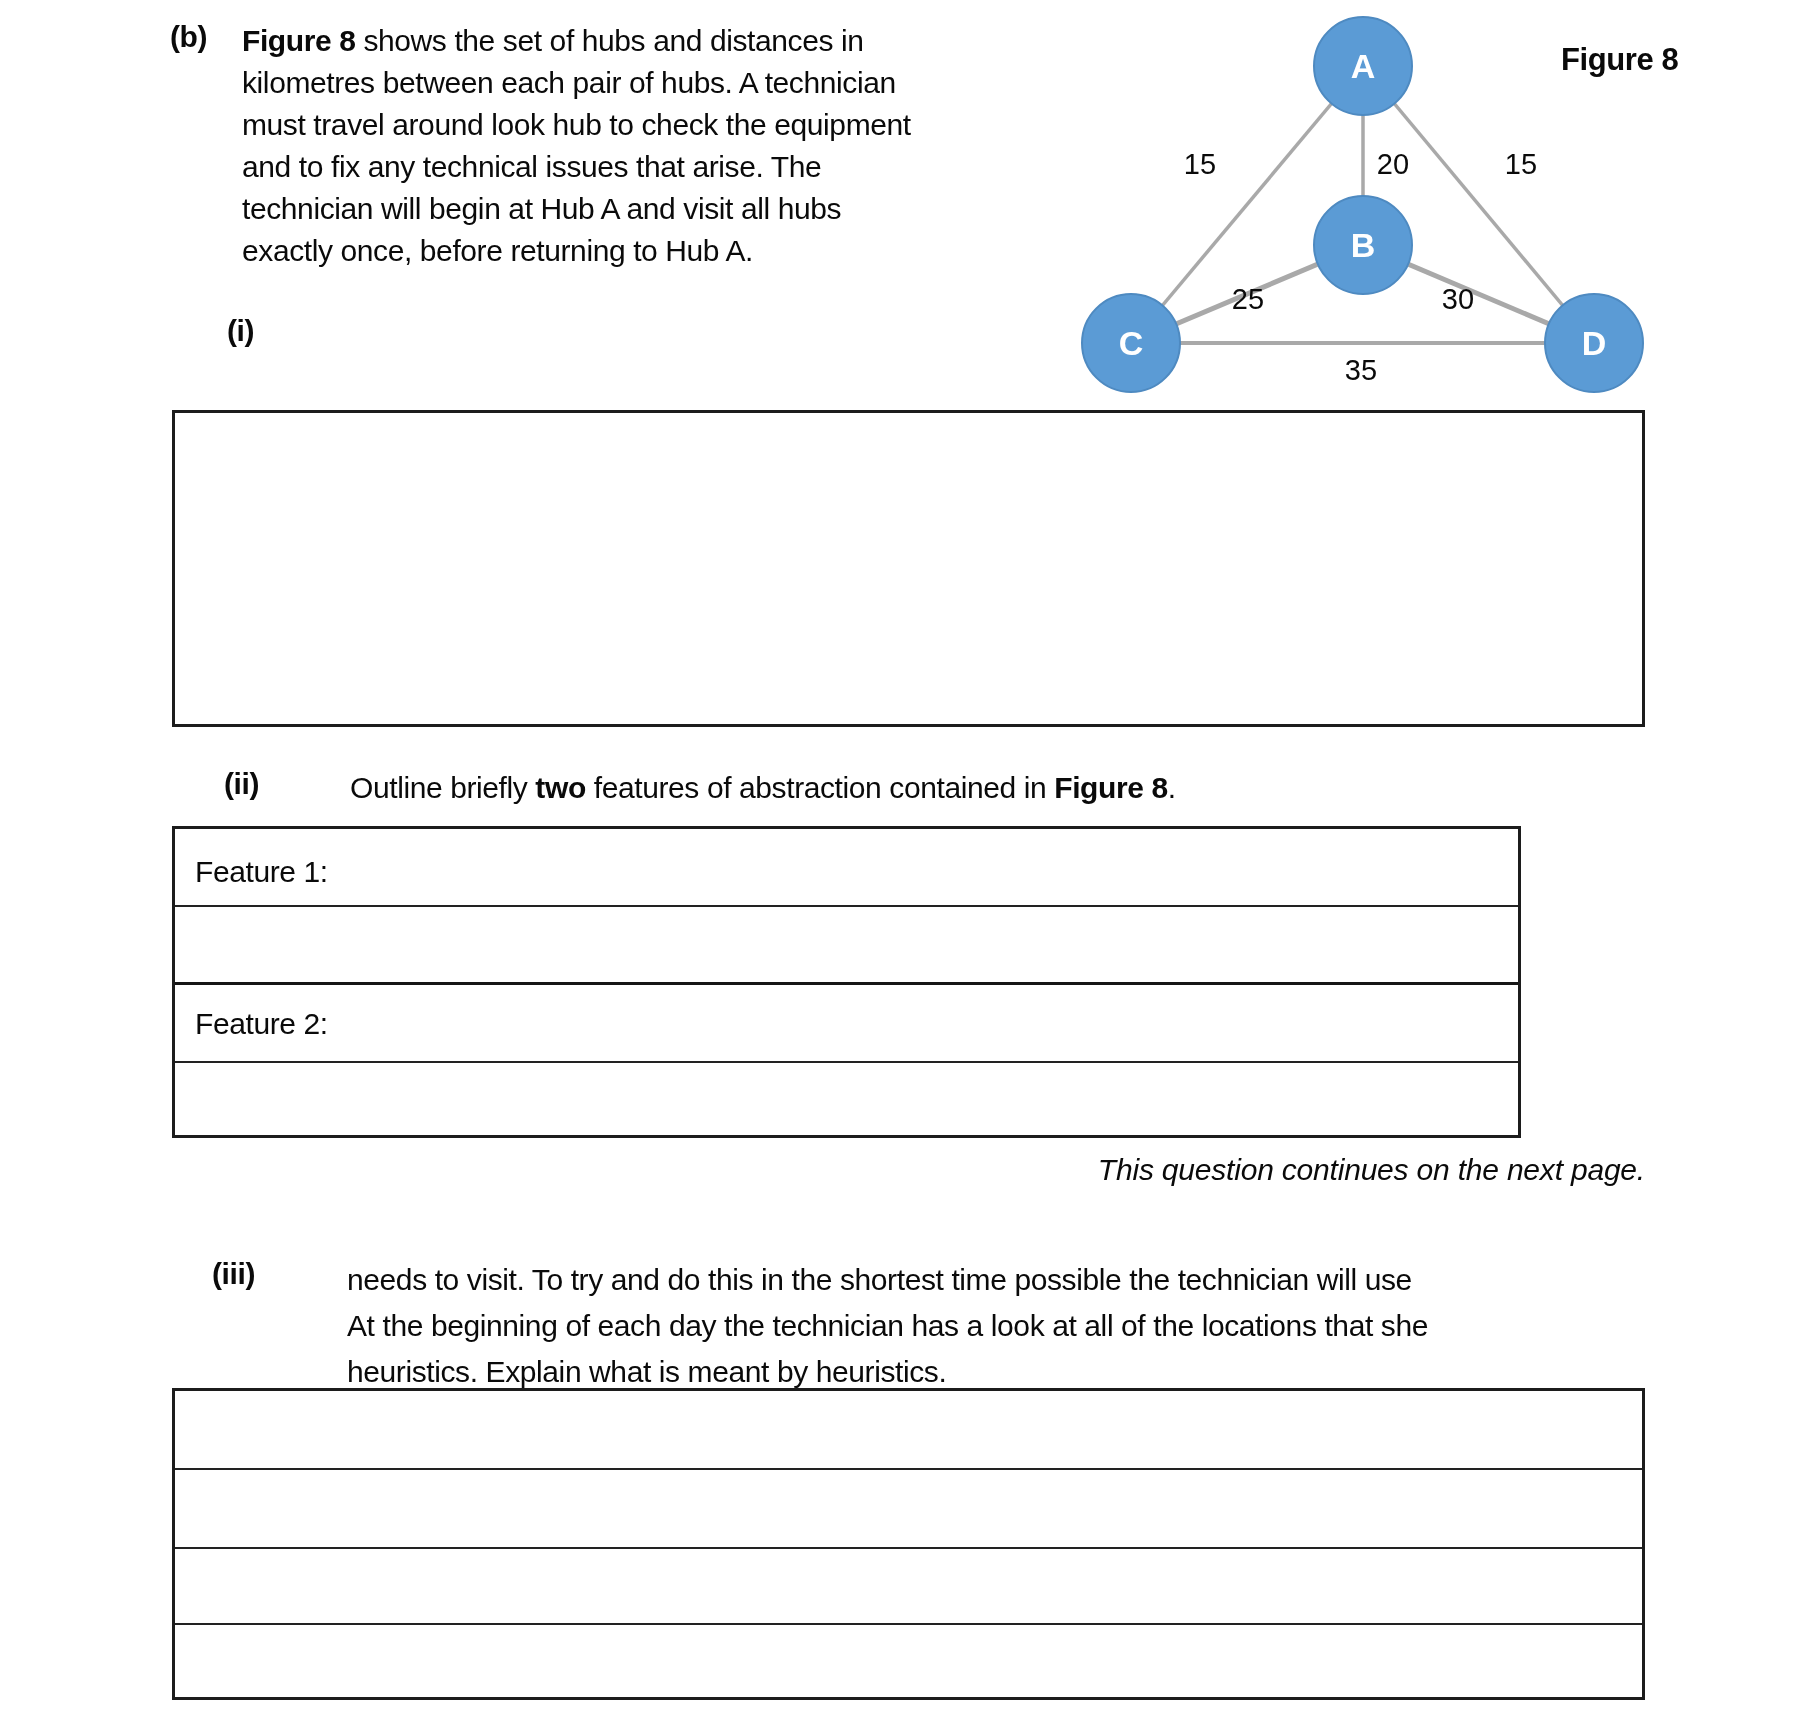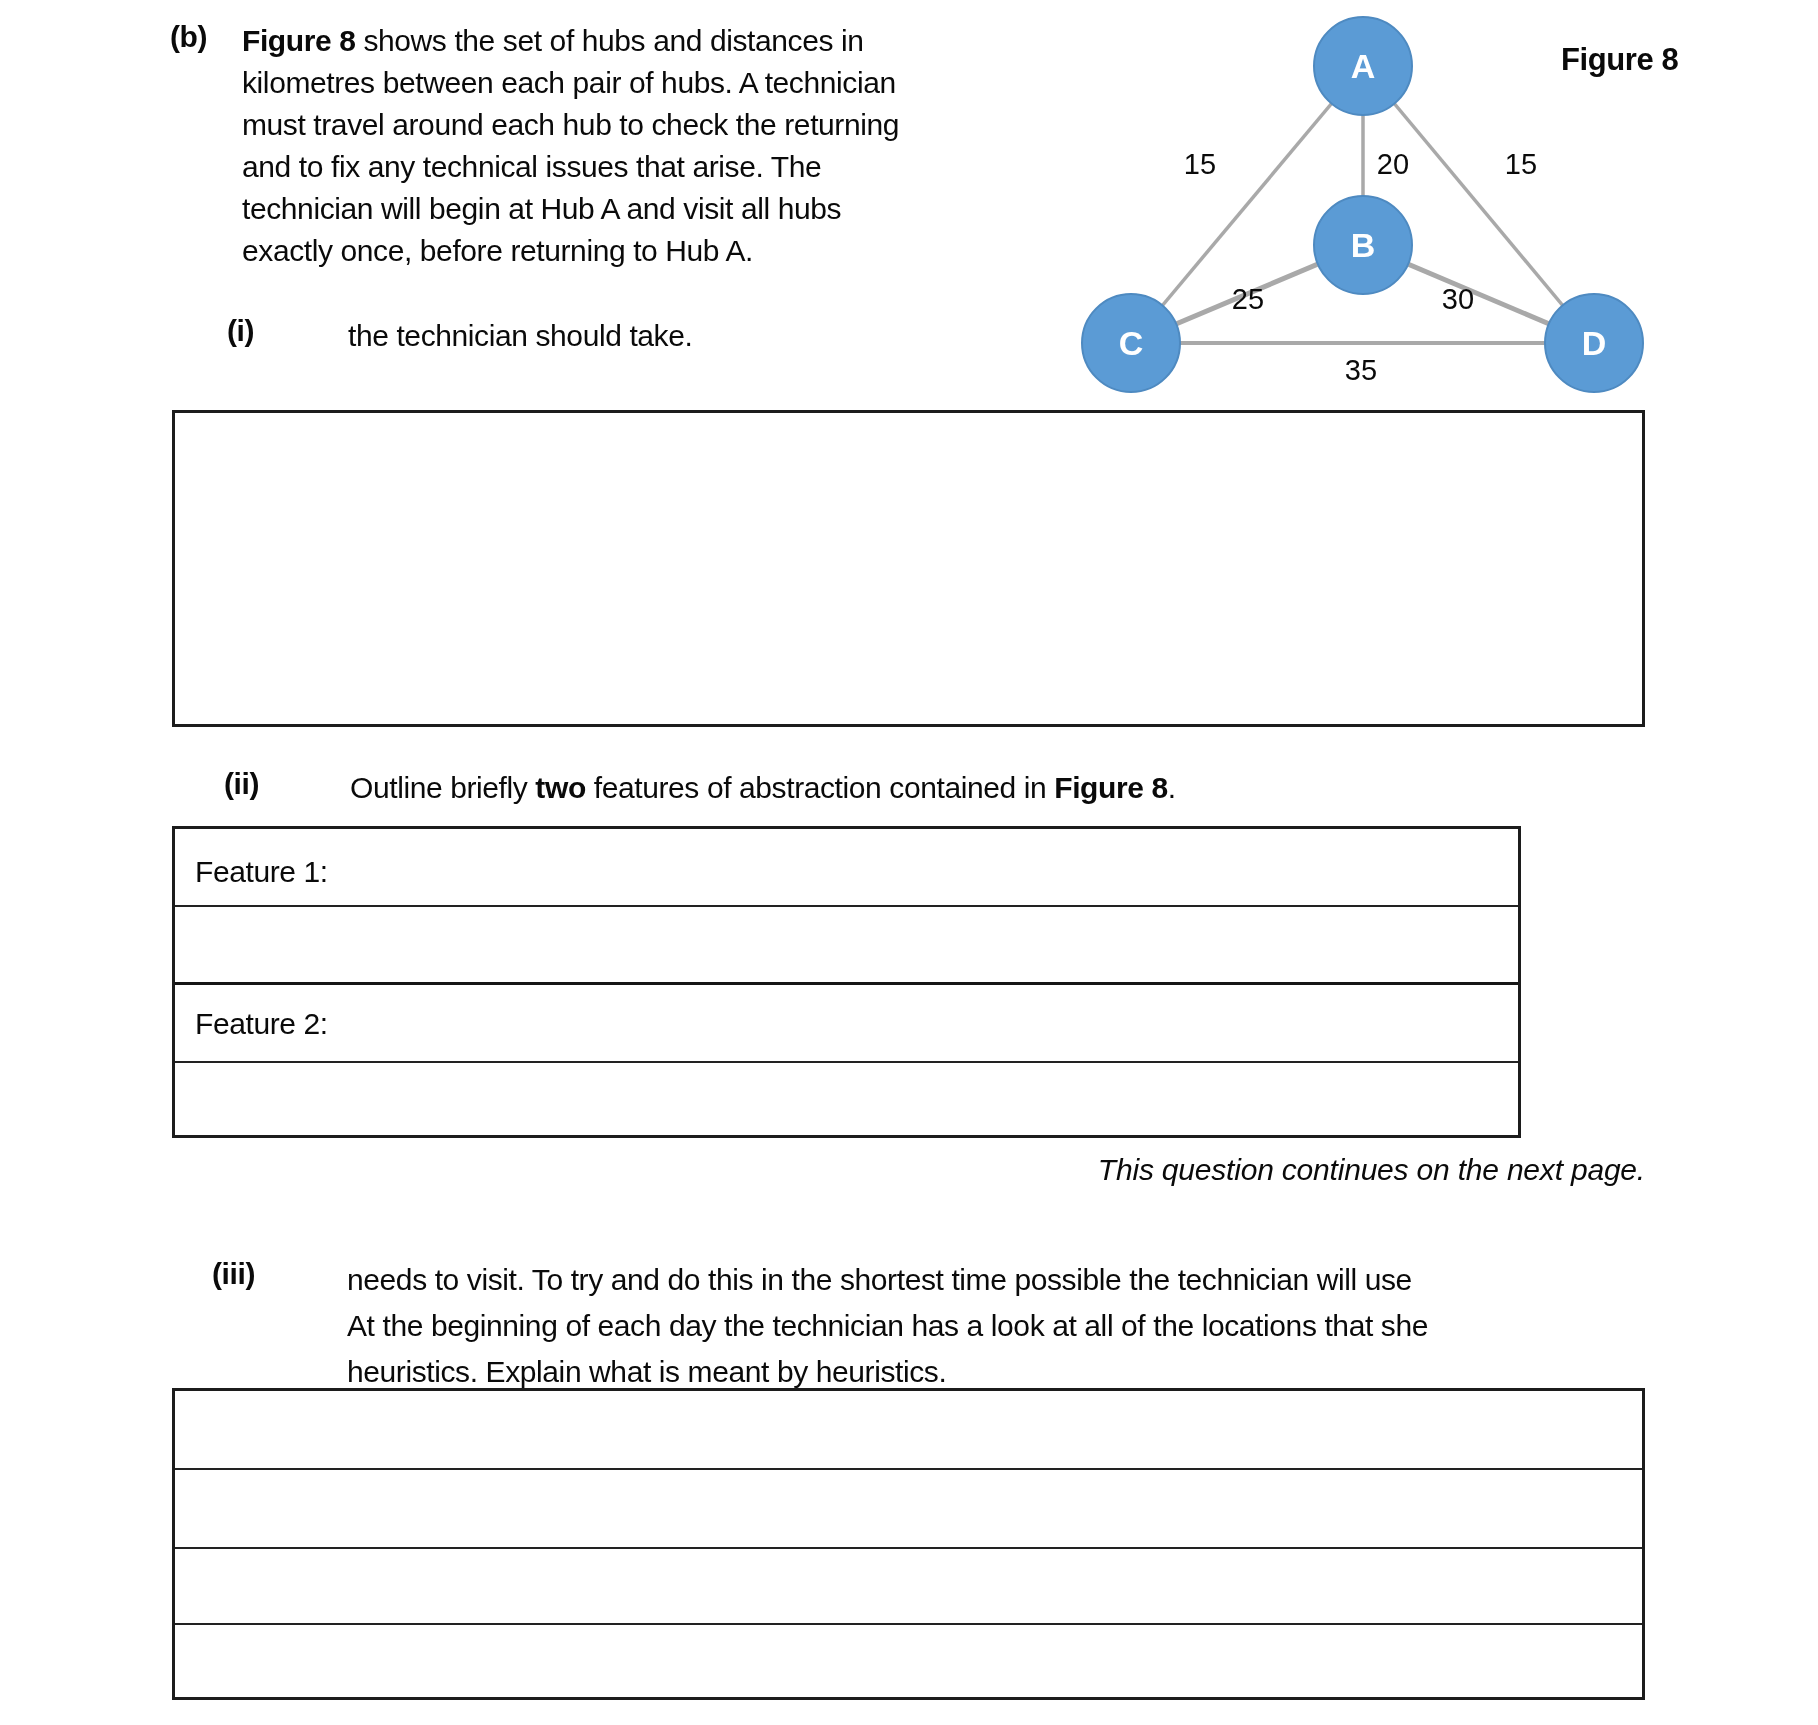--- a/index.html
+++ b/index.html
@@ -27,29 +27,28 @@
 </head>
 <body>
 
 <div class="page">
 
   <div class="abs part-label" style="left:170px;top:20px;">(b)</div>
 
   <div class="abs body-text" style="left:242px;top:20px;">
     <div><span class="bold">Figure 8</span><span> shows the set of hubs and distances in</span></div>
     <div>kilometres between each pair of hubs. A technician</div>
-    <div>must travel around each hub to check the returning</div>
+    <div>must travel around look hub to check the equipment</div>
     <div>and to fix any technical issues that arise. The</div>
     <div>technician will begin at Hub A and visit all hubs</div>
     <div>exactly once, before returning to Hub A.</div>
   </div>
 
   <div class="abs part-label" style="left:227px;top:314px;">(i)</div>
   <div class="abs sub-text" style="left:348px;top:314px;">
-    <div>the technician should take.</div>
   </div>
 
   <svg style="position:absolute;left:950px;top:0;width:760px;height:430px;" viewBox="950 0 760 430">
 
     <line x1="1363" y1="66" x2="1131" y2="343" stroke-width="3.5" stroke="#a9a9a9"></line>
     <line x1="1363" y1="66" x2="1363" y2="245" stroke-width="3.5" stroke="#a9a9a9"></line>
     <line x1="1363" y1="66" x2="1594" y2="343" stroke-width="3.5" stroke="#a9a9a9"></line>
     <line x1="1363" y1="245" x2="1131" y2="343" stroke-width="5" stroke="#a9a9a9"></line>
     <line x1="1363" y1="245" x2="1594" y2="343" stroke-width="5" stroke="#a9a9a9"></line>
     <line x1="1131" y1="343" x2="1594" y2="343" stroke-width="4" stroke="#a9a9a9"></line>

